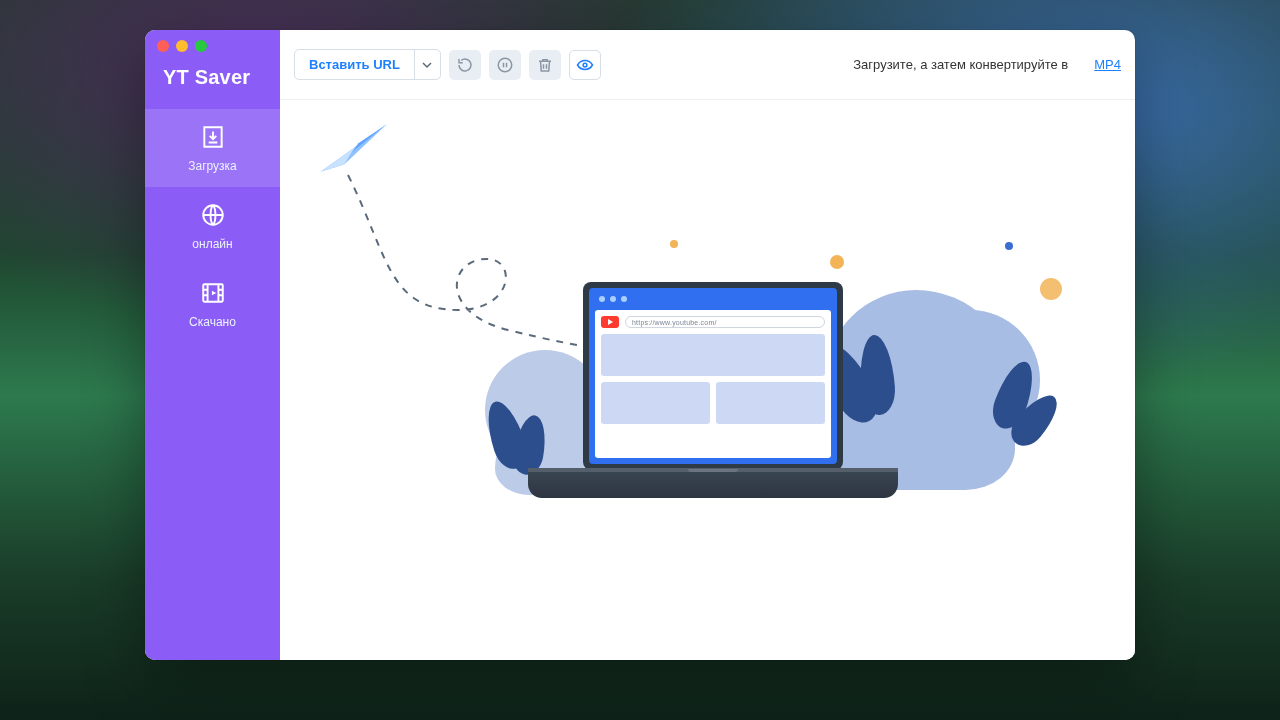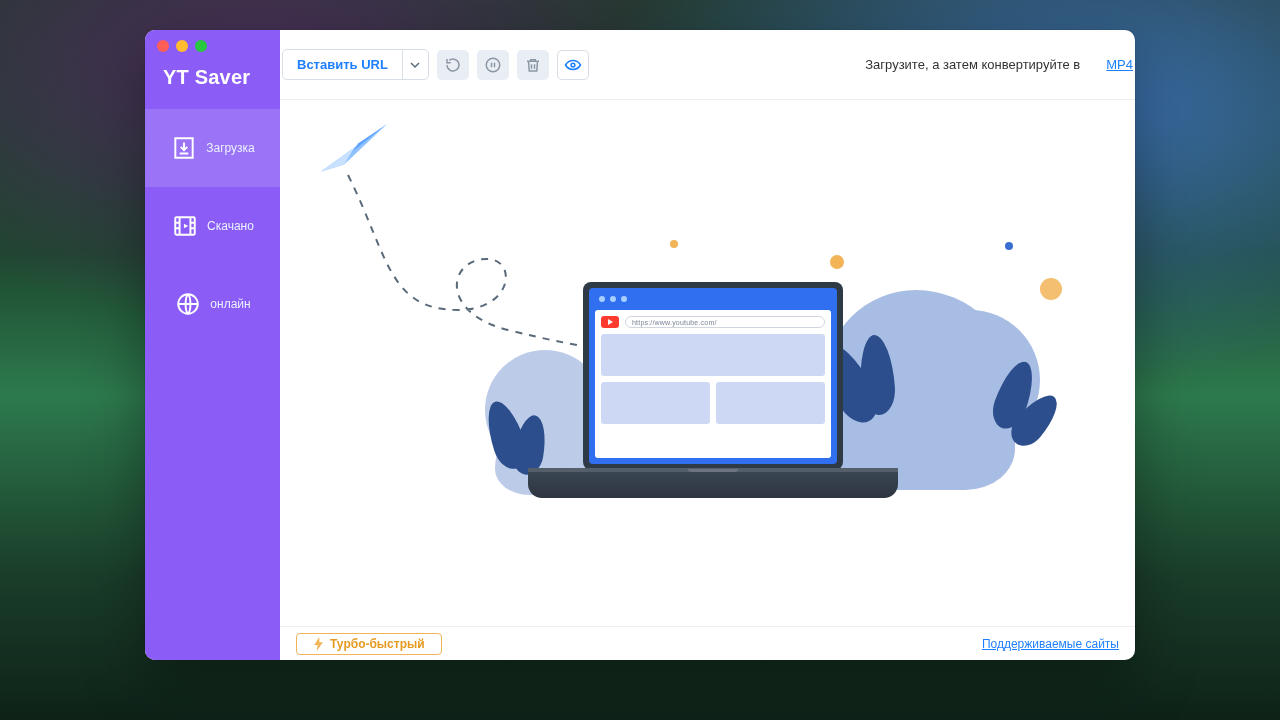--- a/index.html
+++ b/index.html
@@ -50,21 +50,21 @@
 
   .app-title {
     font-size: 20px;
     font-weight: 700;
     padding: 8px 0 20px 18px;
     letter-spacing: .2px;
   }
 
   .nav { display: flex; flex-direction: column; }
   .nav-item {
-    display: flex; flex-direction: row; align-items: center; justify-content: center;
+    display: flex; flex-direction: column; align-items: center; justify-content: center;
     gap: 8px;
     height: 78px;
     font-size: 12px;
     color: #eaf2ff;
     cursor: pointer;
   }
   .nav-item.active { background: rgba(255,255,255,0.14); }
   .nav-item .icon { width: 28px; height: 28px; display: flex; align-items: center; justify-content: center; }
   .nav-item svg { width: 26px; height: 26px; stroke: #fff; fill: none; stroke-width: 1.8; }
 
@@ -72,21 +72,21 @@
   .main {
     flex: 1;
     display: flex;
     flex-direction: column;
     min-width: 0;
   }
 
   .toolbar {
     display: flex; align-items: center;
     height: 70px;
-    padding: 0 2px;
+    padding: 0 14px;
     border-bottom: 1px solid #edf0f3;
     gap: 8px;
   }
   .btn-paste {
     display: flex; align-items: stretch;
     border: 1px solid #d8dee6;
     border-radius: 5px;
     overflow: hidden;
     background: #fff;
   }
@@ -266,39 +266,39 @@
                 <path d="M9 11l3 3 3-3"></path>
                 <path d="M8 17h8"></path>
               </svg>
           </span>
           <span>Загрузка</span>
         </div>
 
         <div class="nav-item">
           <span class="icon">
             <svg viewBox="0 0 24 24">
+                <circle cx="12" cy="12" r="9"></circle>
+                <path d="M3 12h18"></path>
+                <path d="M12 3c3 3 3 15 0 18"></path>
+                <path d="M12 3c-3 3-3 15 0 18"></path>
+              </svg>
+          </span>
+          <span>онлайн</span>
+        </div>
+
+        <div class="nav-item">
+          <span class="icon">
+            <svg viewBox="0 0 24 24">
                 <rect x="3" y="4" width="18" height="16" rx="1"></rect>
                 <path d="M7 4v16M17 4v16"></path>
                 <path d="M3 9h4M3 14h4M17 9h4M17 14h4"></path>
                 <path d="M11 10l4 2-4 2z" fill="#fff" stroke="none"></path>
               </svg>
           </span>
           <span>Скачано</span>
-        </div>
-
-        <div class="nav-item">
-          <span class="icon">
-            <svg viewBox="0 0 24 24">
-                <circle cx="12" cy="12" r="9"></circle>
-                <path d="M3 12h18"></path>
-                <path d="M12 3c3 3 3 15 0 18"></path>
-                <path d="M12 3c-3 3-3 15 0 18"></path>
-              </svg>
-          </span>
-          <span>онлайн</span>
         </div>
 
 
 
       </nav>
     </aside>
 
     <section class="main">
 
       <div class="toolbar">
@@ -400,27 +400,17 @@
                     </div>
                 </div>
               </div>
             </div>
             <div class="keyboard"></div>
           </div>
 
         </div>
       </div>
 
-      <div class="footer">
-        <div class="turbo">
-          <svg viewBox="0 0 12 16">
-              <path d="M7 0 L1 9 H5 L4 16 L11 6 H7 Z"></path>
-            </svg>
-          <span>Турбо-быстрый</span>
-        </div>
-        <div class="spacer"></div>
-        <span class="supported">Поддерживаемые сайты</span>
-      </div>
 
     </section>
 
   </div>
 </div>
 
 </body></html>

